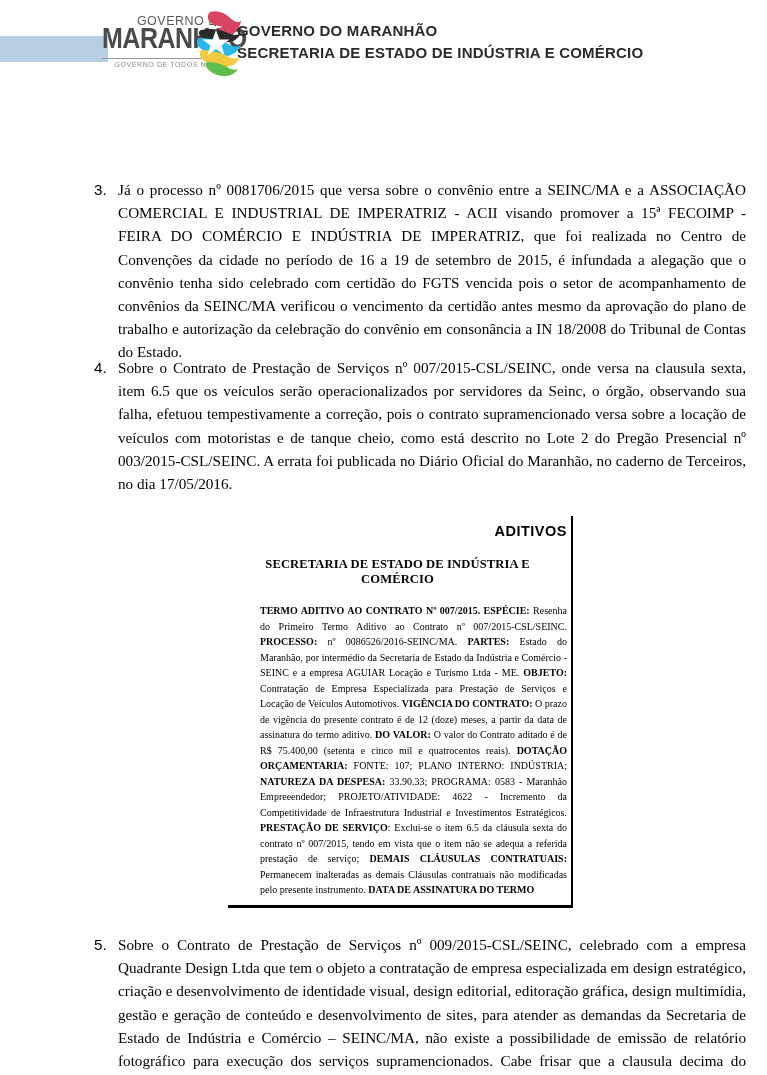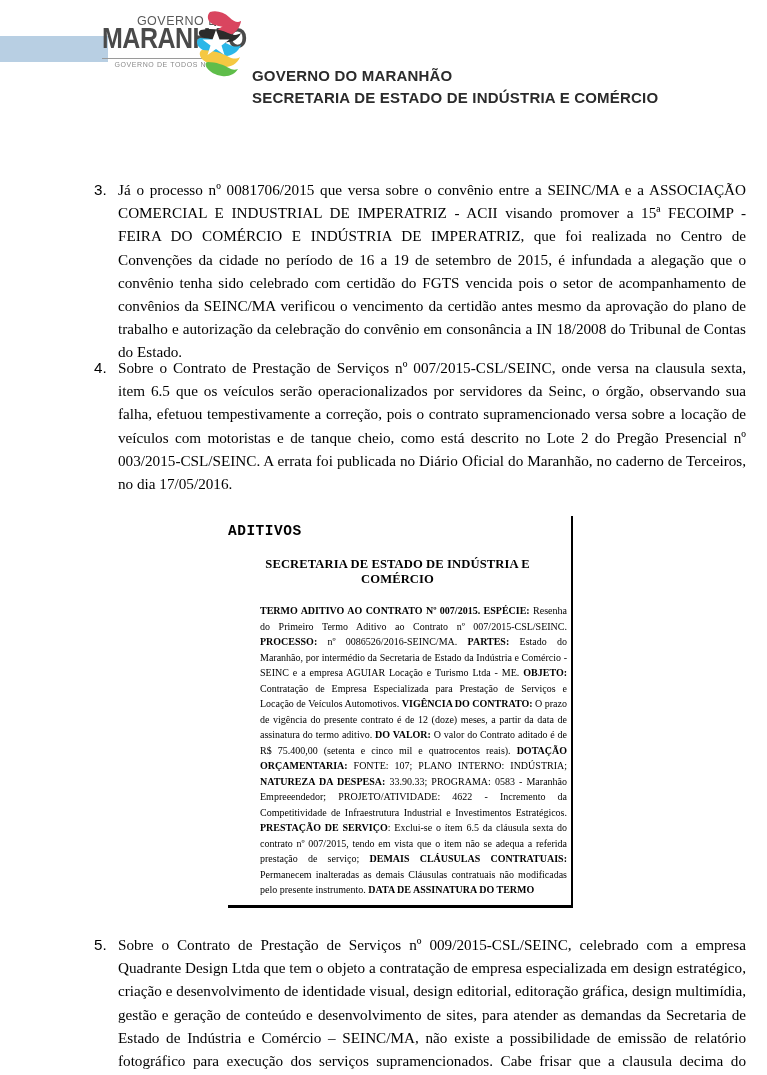--- a/index.html
+++ b/index.html
@@ -74,23 +74,22 @@
   }
   .logo-mark {
     position: absolute;
     left: 188px;
     top: 10px;
     width: 58px;
     height: 68px;
   }
   .header-titles {
     position: absolute;
-    left: 252px;
+    left: 237px;
     top: 20px;
-    margin-top: 45px;
   }
   .header-title-line {
     font-family: "Liberation Sans", sans-serif;
     font-weight: bold;
     font-size: 15px;
     letter-spacing: 0.2px;
     color: #2b2b2b;
     line-height: 22px;
     white-space: nowrap;
   }
@@ -131,24 +130,24 @@
     left: 228px;
     top: 428px;
     width: 345px;
     height: 392px;
     border-right: 2px solid #000;
     border-bottom: 3px solid #000;
     box-sizing: border-box;
     padding-right: 4px;
   }
   .aditivos-title {
-    font-family: Liberation Mono, monospace;
+    font-family: Liberation Sans, sans-serif;
     font-weight: bold;
     font-size: 14.5px;
-    text-align: left;
+    text-align: right;
     letter-spacing: 0.5px;
     margin-top: 7px;
     margin-bottom: 0;
   }
   .aditivos-subtitle {
     font-family: "Liberation Serif", serif;
     font-weight: bold;
     font-size: 12.6px;
     text-align: center;
     letter-spacing: 0.1px;

